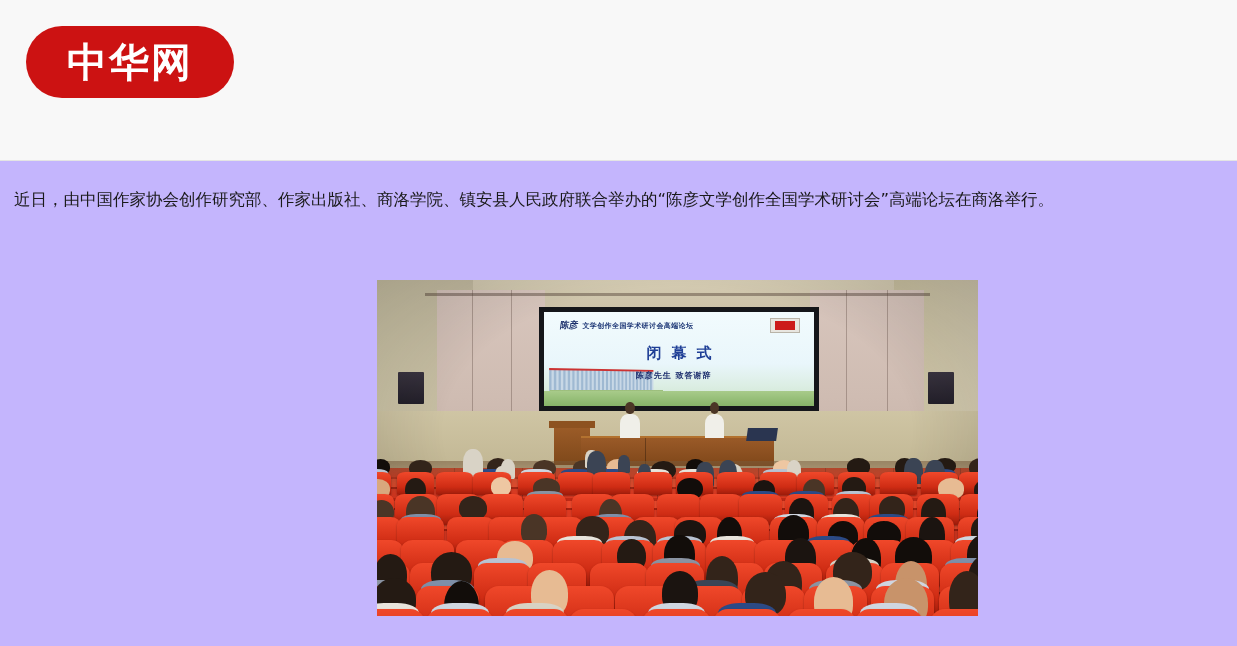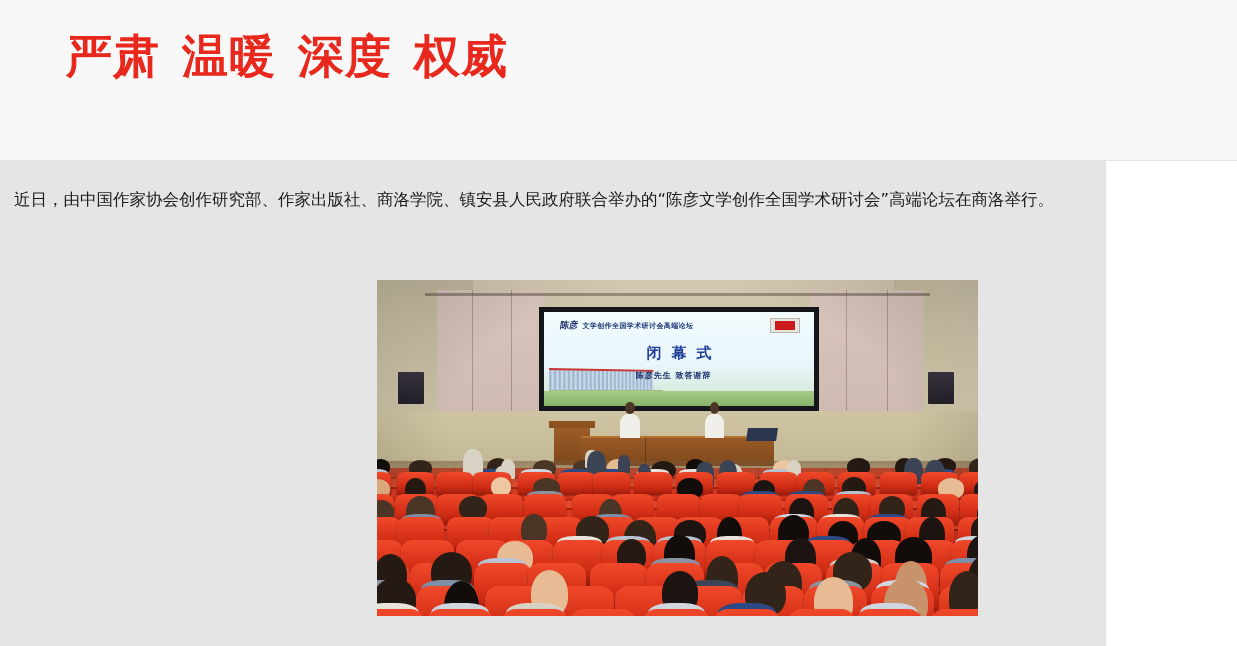--- a/index.html
+++ b/index.html
@@ -90,21 +90,21 @@
     font-size: 46px;
     font-weight: 700;
     letter-spacing: 1px;
     white-space: nowrap;
     font-family: "DejaVu Sans", "Liberation Sans", sans-serif;
   }
   .tagline span { margin-right: 22px; }
   .tagline span:last-child { margin-right: 0; }
 
   
-  .article { position: relative; width: 1106px; height: 485px; background: #e5e5e5; }
+  .article { position: relative; width: 1237px; height: 485px; background: #c4b5fd; }
   .article-lead {
     position: absolute;
     left: 14px; top: 190px;
     width: 1210px;
     font-size: 16.5px;
     line-height: 1.6;
     color: #1a1a1a;
     font-family: "DejaVu Sans", "Liberation Sans", sans-serif;
     white-space: nowrap;
   }
@@ -326,24 +326,24 @@
     pointer-events: none;
   }
 </style>
 </head>
 <body>
 
 <header class="site-header">
   <div class="header-inner">
 
 
-
-    <div class="tagline">
-      <span>严肃</span><span>温暖</span><span>深度</span><span>权威</span>
+    <div class="brand-badge">
+      <span class="brand-badge-text">中华网</span>
     </div>
+
 
   </div>
 </header>
 
 <main class="article">
 
   <p class="article-lead">近日，由中国作家协会创作研究部、作家出版社、商洛学院、镇安县人民政府联合举办的“陈彦文学创作全国学术研讨会”高端论坛在商洛举行。</p>
 
   <figure class="figure">
     <div class="photo">

